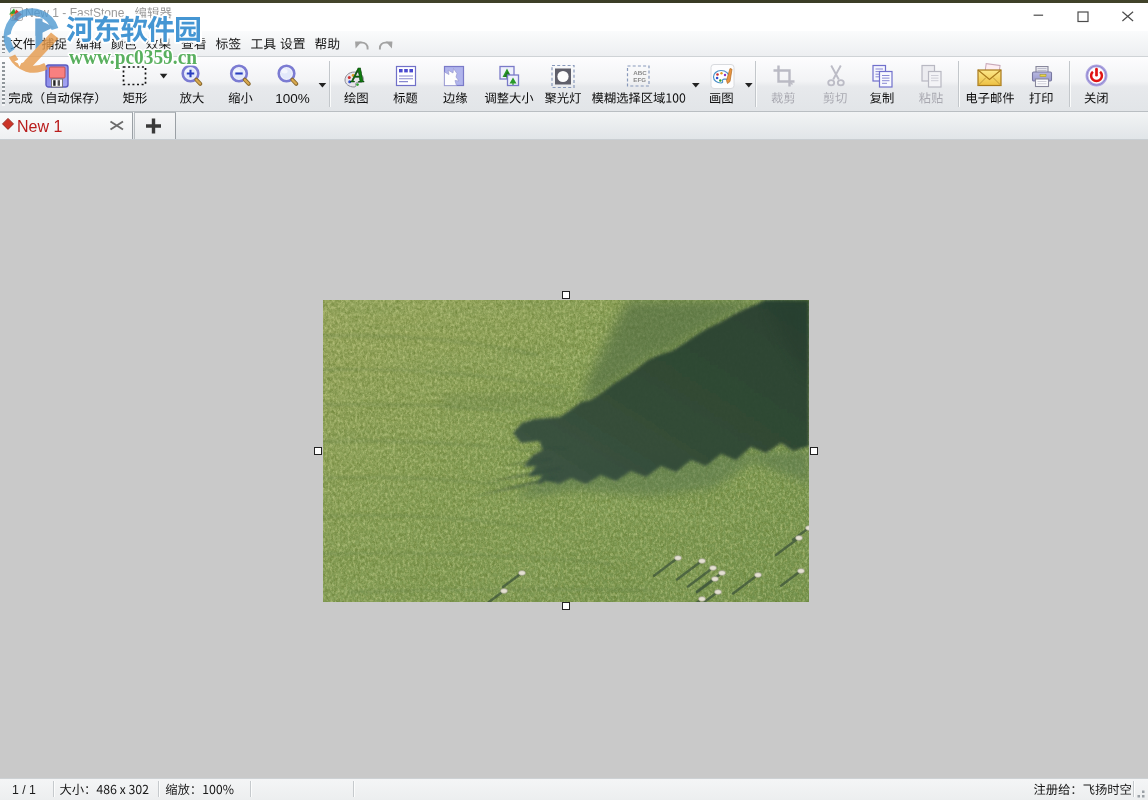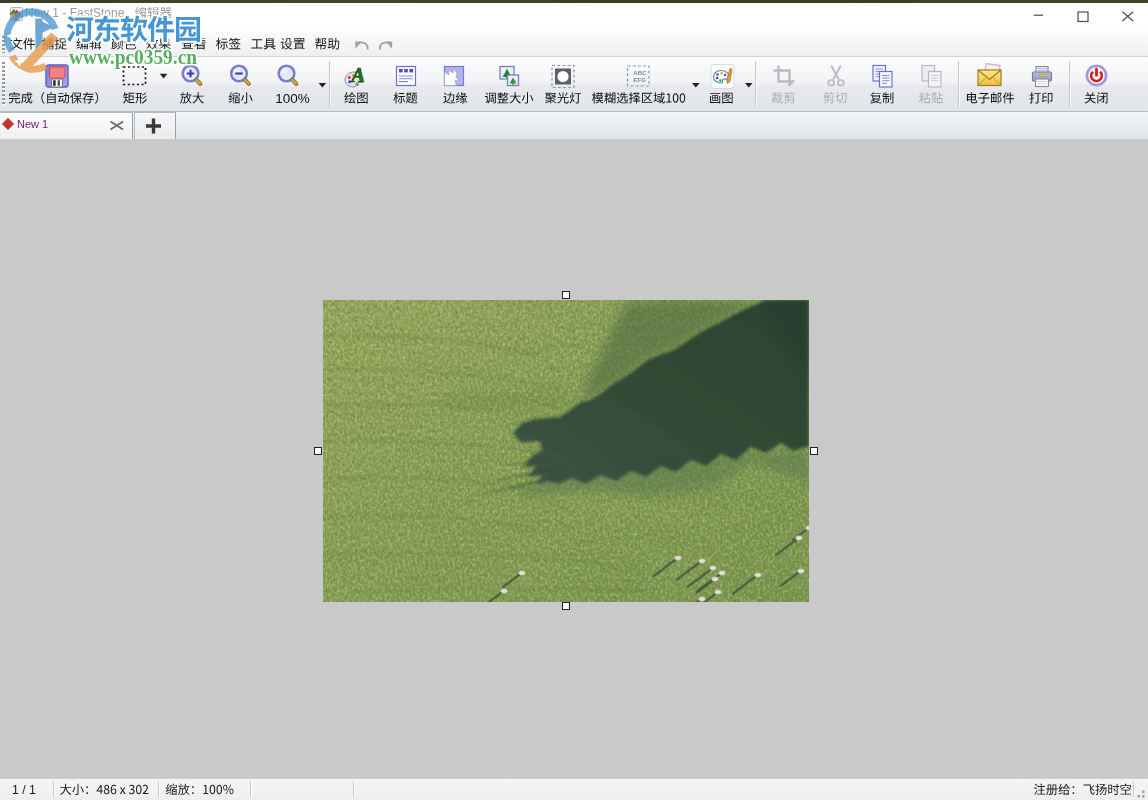--- a/index.html
+++ b/index.html
@@ -215,21 +215,21 @@
 <path d="M971.0 40.5V42.3H967.9V40.5ZM971.9 40.5H975.1V42.3H971.9ZM971.0 39.6H967.9V37.9H971.0ZM971.9 39.6V37.9H975.1V39.6ZM966.9 37.0V43.9H967.9V43.2H971.0V44.5C971.0 45.9 971.4 46.3 972.7 46.3C973.1 46.3 975.1 46.3 975.5 46.3C976.8 46.3 977.1 45.6 977.2 43.8C976.9 43.7 976.6 43.5 976.3 43.3C976.2 44.9 976.1 45.3 975.4 45.3C975.0 45.3 973.2 45.3 972.8 45.3C972.1 45.3 971.9 45.2 971.9 44.5V43.2H976.0V37.0H971.9V35.2H971.0V37.0Z M983.4 38.9V40.6H978.3V41.6H983.4V45.3C983.4 45.5 983.3 45.5 983.1 45.5C982.8 45.6 981.9 45.6 980.9 45.5C981.1 45.8 981.2 46.2 981.3 46.5C982.5 46.5 983.3 46.5 983.7 46.3C984.2 46.2 984.4 45.9 984.4 45.3V41.6H989.4V40.6H984.4V39.3C985.8 38.6 987.4 37.5 988.4 36.5L987.7 35.9L987.5 36.0H979.6V36.9H986.5C985.6 37.6 984.4 38.4 983.4 38.9Z M991.9 41.3H993.4V44.1H991.9ZM991.9 40.5V37.9H993.4V40.5ZM995.7 41.3V44.1H994.2V41.3ZM995.7 40.5H994.2V37.9H995.7ZM993.3 35.2V37.0H991.0V45.7H991.9V44.9H995.7V45.5H996.5V37.0H994.2V35.2ZM997.7 35.8V46.5H998.5V36.7H1000.5C1000.2 37.7 999.7 39.0 999.2 40.0C1000.3 41.1 1000.7 42.0 1000.7 42.8C1000.7 43.2 1000.6 43.6 1000.3 43.8C1000.2 43.8 1000.0 43.9 999.8 43.9C999.5 43.9 999.2 43.9 998.8 43.9C999.0 44.1 999.1 44.5 999.1 44.7C999.4 44.7 999.9 44.7 1000.2 44.7C1000.5 44.7 1000.7 44.6 1000.9 44.5C1001.4 44.2 1001.5 43.6 1001.5 42.9C1001.5 42.0 1001.2 41.0 1000.1 39.9C1000.6 38.7 1001.2 37.3 1001.7 36.2L1001.0 35.8L1000.9 35.8Z M1006.2 41.3V42.2H1009.7V46.5H1010.7V42.2H1014.0V41.3H1010.7V38.6H1013.5V37.7H1010.7V35.3H1009.7V37.7H1008.1C1008.2 37.1 1008.4 36.5 1008.5 36.0L1007.6 35.8C1007.3 37.4 1006.8 39.0 1006.1 40.0C1006.3 40.1 1006.7 40.3 1006.9 40.5C1007.2 40.0 1007.5 39.3 1007.8 38.6H1009.7V41.3ZM1005.6 35.2C1004.9 37.1 1003.8 38.9 1002.7 40.1C1002.9 40.3 1003.1 40.8 1003.2 41.0C1003.6 40.6 1004.0 40.1 1004.4 39.6V46.5H1005.2V38.2C1005.7 37.3 1006.1 36.4 1006.5 35.5Z" fill="#111111"></path>
 <path d="M1031.3 35.2V37.7H1029.5V38.5H1031.3V41.2C1030.6 41.4 1029.9 41.5 1029.4 41.7L1029.7 42.6L1031.3 42.1V45.3C1031.3 45.4 1031.3 45.5 1031.1 45.5C1030.9 45.5 1030.4 45.5 1029.8 45.5C1029.9 45.7 1030.1 46.1 1030.1 46.4C1031.0 46.4 1031.5 46.3 1031.8 46.2C1032.1 46.0 1032.3 45.8 1032.3 45.3V41.8L1034.1 41.3L1034.0 40.4L1032.3 40.9V38.5H1034.0V37.7H1032.3V35.2ZM1034.0 36.2V37.1H1037.5V45.1C1037.5 45.4 1037.5 45.4 1037.2 45.4C1036.9 45.5 1036.1 45.5 1035.1 45.4C1035.3 45.7 1035.5 46.1 1035.5 46.4C1036.7 46.4 1037.5 46.4 1037.9 46.2C1038.4 46.1 1038.5 45.8 1038.5 45.1V37.1H1040.7V36.2Z M1042.3 45.0C1042.7 44.8 1043.1 44.7 1046.8 43.7C1046.8 43.5 1046.8 43.2 1046.8 42.9L1043.4 43.7V40.4H1046.8V39.5H1043.4V37.2C1044.6 36.9 1045.8 36.6 1046.8 36.2L1046.1 35.4C1045.2 35.8 1043.7 36.3 1042.5 36.6V43.2C1042.5 43.7 1042.2 44.0 1041.9 44.1C1042.1 44.3 1042.3 44.8 1042.3 45.0ZM1047.8 36.0V46.5H1048.7V37.0H1051.5V43.4C1051.5 43.5 1051.5 43.6 1051.3 43.6C1051.1 43.6 1050.4 43.6 1049.6 43.6C1049.8 43.9 1049.9 44.3 1050.0 44.6C1050.9 44.6 1051.6 44.6 1051.9 44.4C1052.3 44.2 1052.4 43.9 1052.4 43.4V36.0Z" fill="#111111"></path>
 <path d="M1086.8 35.7C1087.3 36.3 1087.8 37.2 1088.0 37.8H1085.6V38.7H1089.7V40.2C1089.7 40.4 1089.7 40.7 1089.6 40.9H1084.8V41.8H1089.5C1089.1 43.1 1087.9 44.6 1084.6 45.7C1084.8 45.9 1085.1 46.3 1085.3 46.5C1088.4 45.4 1089.8 43.9 1090.3 42.5C1091.4 44.4 1093.0 45.8 1095.2 46.4C1095.3 46.1 1095.6 45.7 1095.8 45.5C1093.6 45.0 1091.9 43.6 1090.9 41.8H1095.5V40.9H1090.7L1090.7 40.2V38.7H1094.8V37.8H1092.4C1092.8 37.1 1093.3 36.3 1093.7 35.5L1092.7 35.2C1092.4 36.0 1091.9 37.0 1091.4 37.8H1088.0L1088.8 37.3C1088.6 36.8 1088.1 35.9 1087.5 35.3Z M1097.4 37.9V46.5H1098.3V37.9ZM1097.6 35.7C1098.2 36.3 1098.8 37.1 1099.1 37.6L1099.9 37.1C1099.6 36.6 1098.9 35.8 1098.3 35.3ZM1103.2 37.6V39.2H1099.3V40.1H1102.7C1101.9 41.4 1100.4 42.7 1098.7 43.6C1098.9 43.7 1099.2 44.0 1099.4 44.2C1100.9 43.4 1102.3 42.2 1103.2 40.9V44.2C1103.2 44.4 1103.2 44.5 1103.0 44.5C1102.8 44.5 1102.1 44.5 1101.3 44.5C1101.5 44.7 1101.6 45.1 1101.7 45.4C1102.6 45.4 1103.3 45.4 1103.7 45.2C1104.1 45.1 1104.2 44.8 1104.2 44.3V40.1H1105.9V39.2H1104.2V37.6ZM1100.7 35.8V36.7H1106.6V45.3C1106.6 45.5 1106.6 45.5 1106.4 45.5C1106.2 45.5 1105.6 45.5 1105.1 45.5C1105.2 45.8 1105.3 46.2 1105.4 46.4C1106.2 46.4 1106.7 46.4 1107.1 46.2C1107.4 46.1 1107.5 45.8 1107.5 45.3V35.8Z" fill="#111111"></path>
 </svg>
 <div class="abs" style="left:0;top:112px;width:1148px;height:28px;background:linear-gradient(#f2f4f5,#e1e5e8);border-bottom:1px solid #c9ced2;box-sizing:border-box;"></div>
 <div class="abs" style="left:0;top:112px;width:133px;height:27px;background:linear-gradient(#fbfcfc,#eef0f2);border-right:1px solid #9aa0a5;border-top:1px solid #b5babe;box-sizing:border-box;"></div>
 <svg class="abs" style="left:0;top:112px" width="200" height="28" viewBox="0 0 200 28">
 <rect x="4.1" y="8" width="7.8" height="7.8" fill="#cc3326" stroke="#8a1f16" stroke-width="0.8" transform="rotate(45 8 11.9)"></rect>
 <path d="M110.5 9.5 L123 17.5 M123 9.5 L110.5 17.5" stroke="#6b6b6b" stroke-width="1.9"></path>
 </svg>
-<div class="abs" style="left:17px;top:117.5px;font-size:11px;color:#701a75;">New 1</div>
+<div class="abs" style="left:17px;top:117.5px;font-size:16px;color:#b91c1c;">New 1</div>
 <div class="abs" style="left:134px;top:112px;width:42px;height:27px;background:linear-gradient(#f5f6f7,#e8ebed);border-right:1px solid #9aa0a5;border-left:1px solid #b8bdc1;border-top:1px solid #b5babe;box-sizing:border-box;"></div>
 <svg class="abs" style="left:139px;top:113px" width="30" height="26" viewBox="0 0 30 26">
     <path d="M14.5 5.5 V20.5 M7 13 H22" stroke="#3a3a3a" stroke-width="3.4"></path>
   </svg>
 <svg class="abs" style="left:323px;top:300px" width="486" height="302" viewBox="0 0 486 302">
 <defs>
 <linearGradient id="gr" x1="0" y1="0" x2="1" y2="0.9">
 <stop offset="0" stop-color="#9aa65d"></stop>
         <stop offset="0.45" stop-color="#829b53"></stop>
         <stop offset="1" stop-color="#71904c"></stop>

